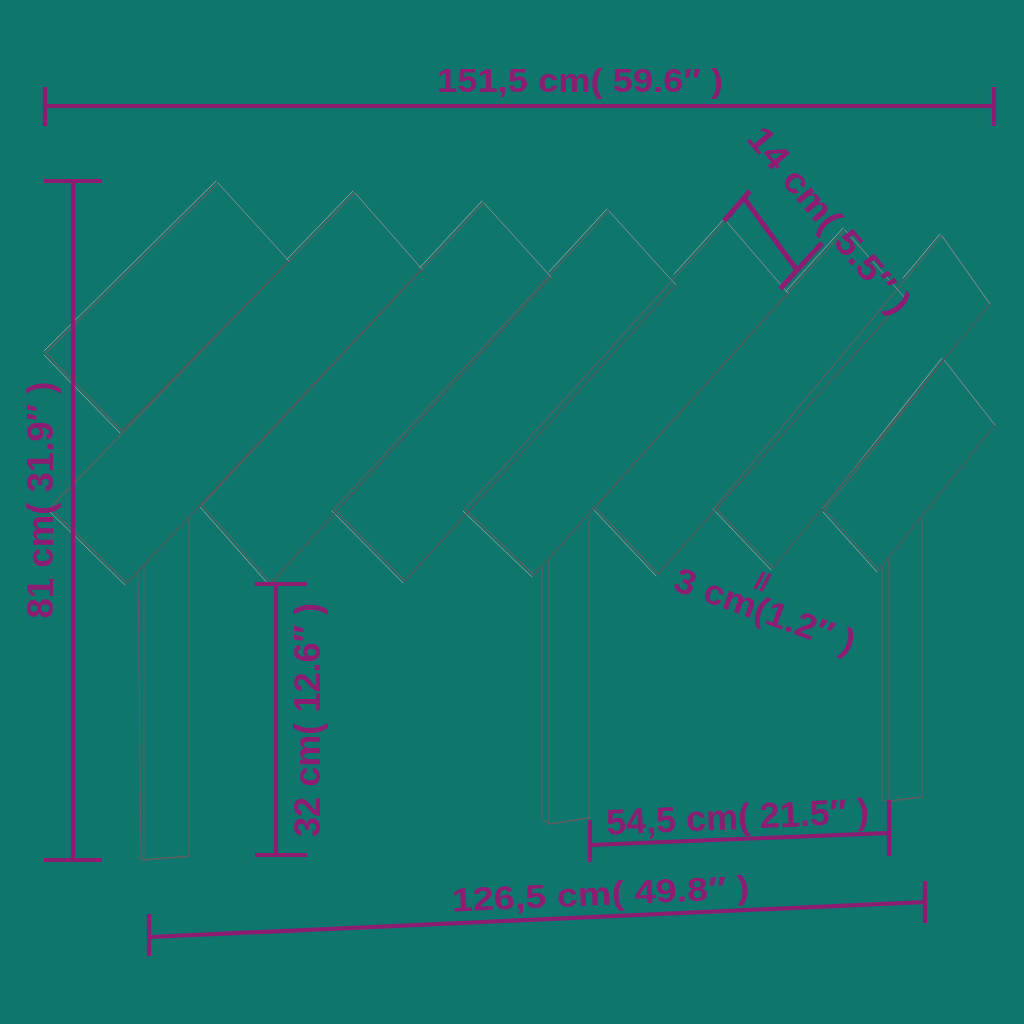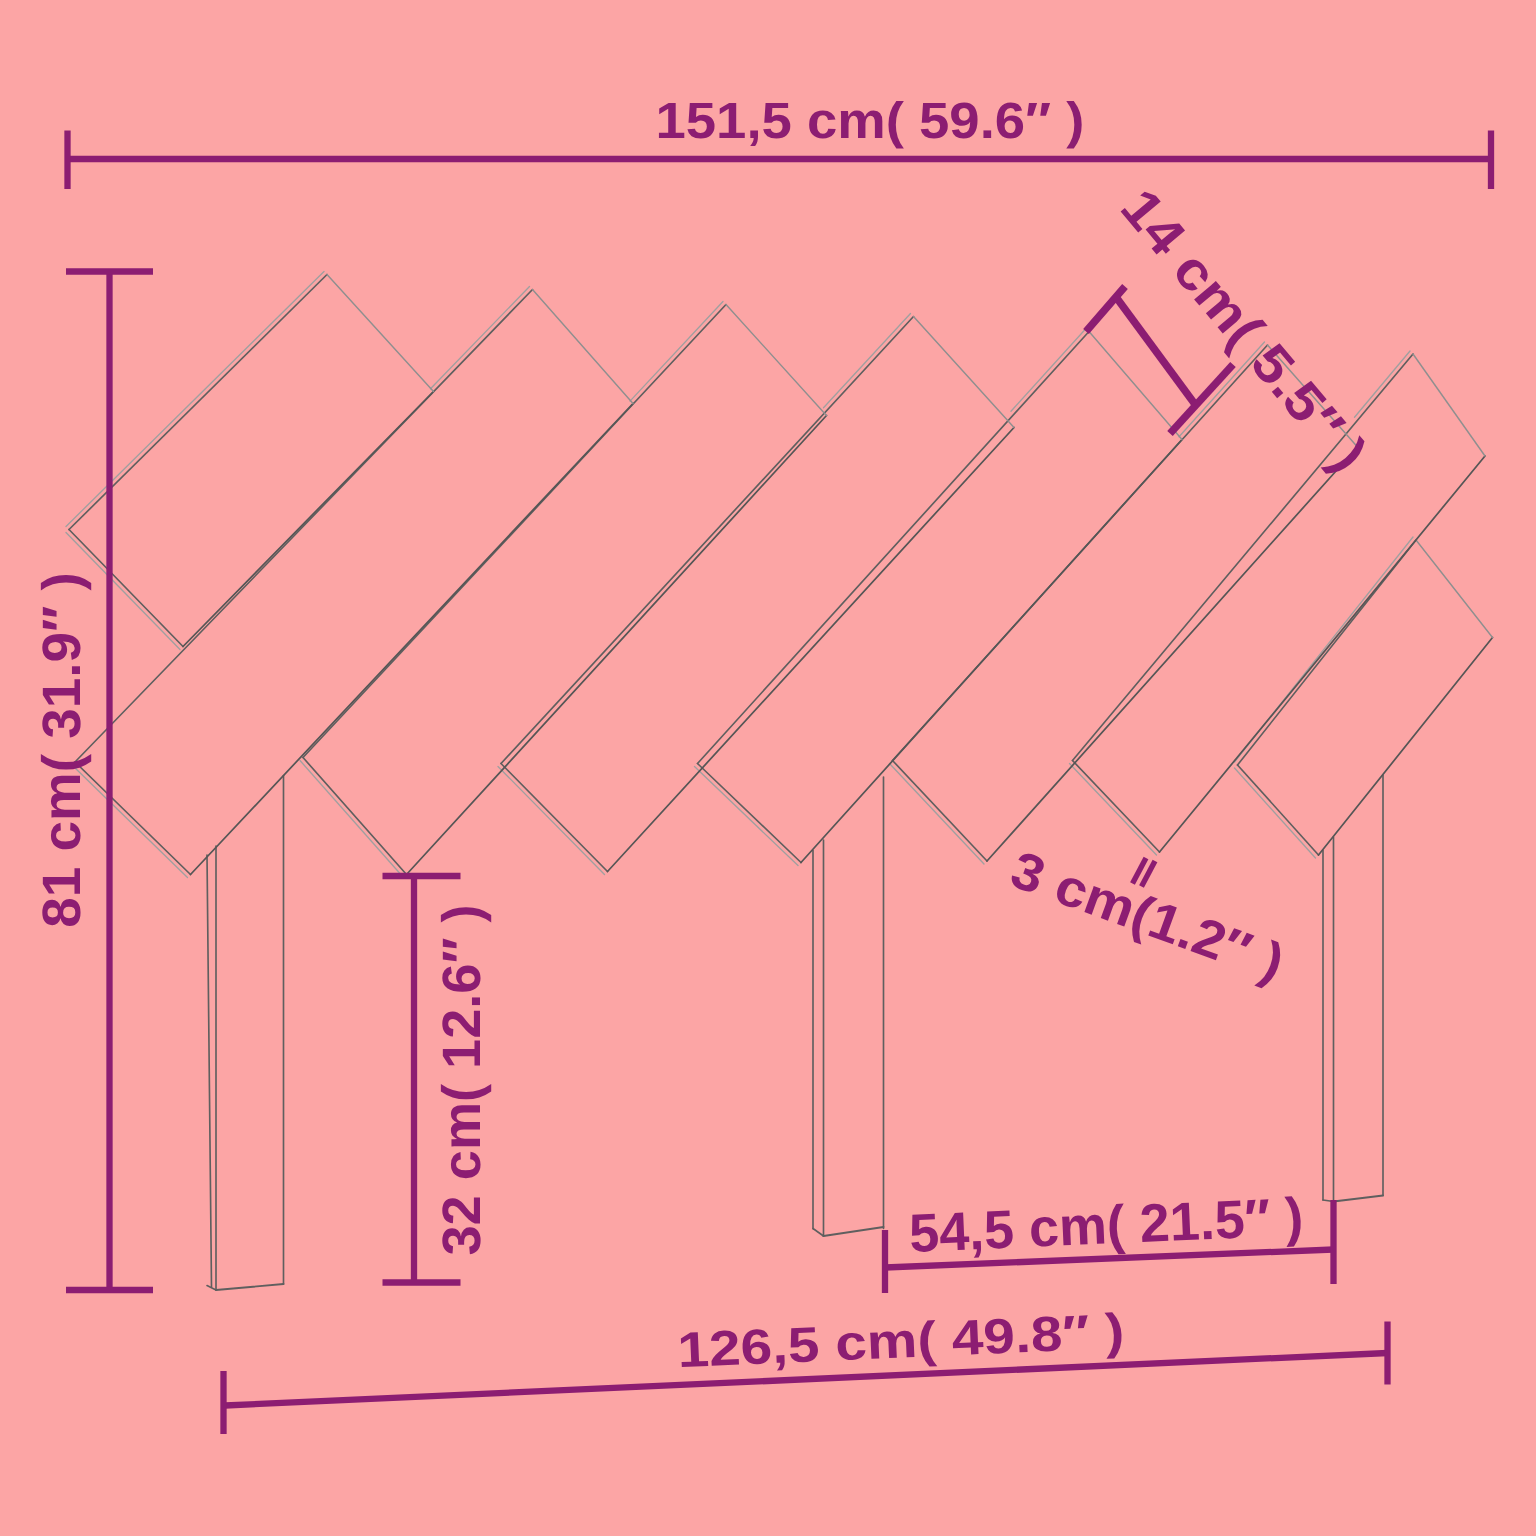--- a/index.html
+++ b/index.html
@@ -1,16 +1,16 @@
 <!DOCTYPE html>
 <html><head>
 <meta charset="utf-8">
 <style>
   html,body{margin:0;padding:0;background:#ffffff;}
-  #stage{width:1024px;height:1024px;position:relative;background:#fca5a5;overflow:hidden;}
+  #stage{width:1024px;height:1024px;position:relative;background:#0f766e;overflow:hidden;}
   svg{position:absolute;left:0;top:0;}
   text{font-family:"Liberation Sans", sans-serif;font-weight:bold;fill:#8C1D72;}
 </style>
 </head>
 <body>
 <div id="stage">
 <svg width="1024" height="1024" viewBox="0 0 1024 1024">
 
   <g stroke="#5f5f5f" stroke-width="1.1" fill="none" stroke-linecap="round">
 

